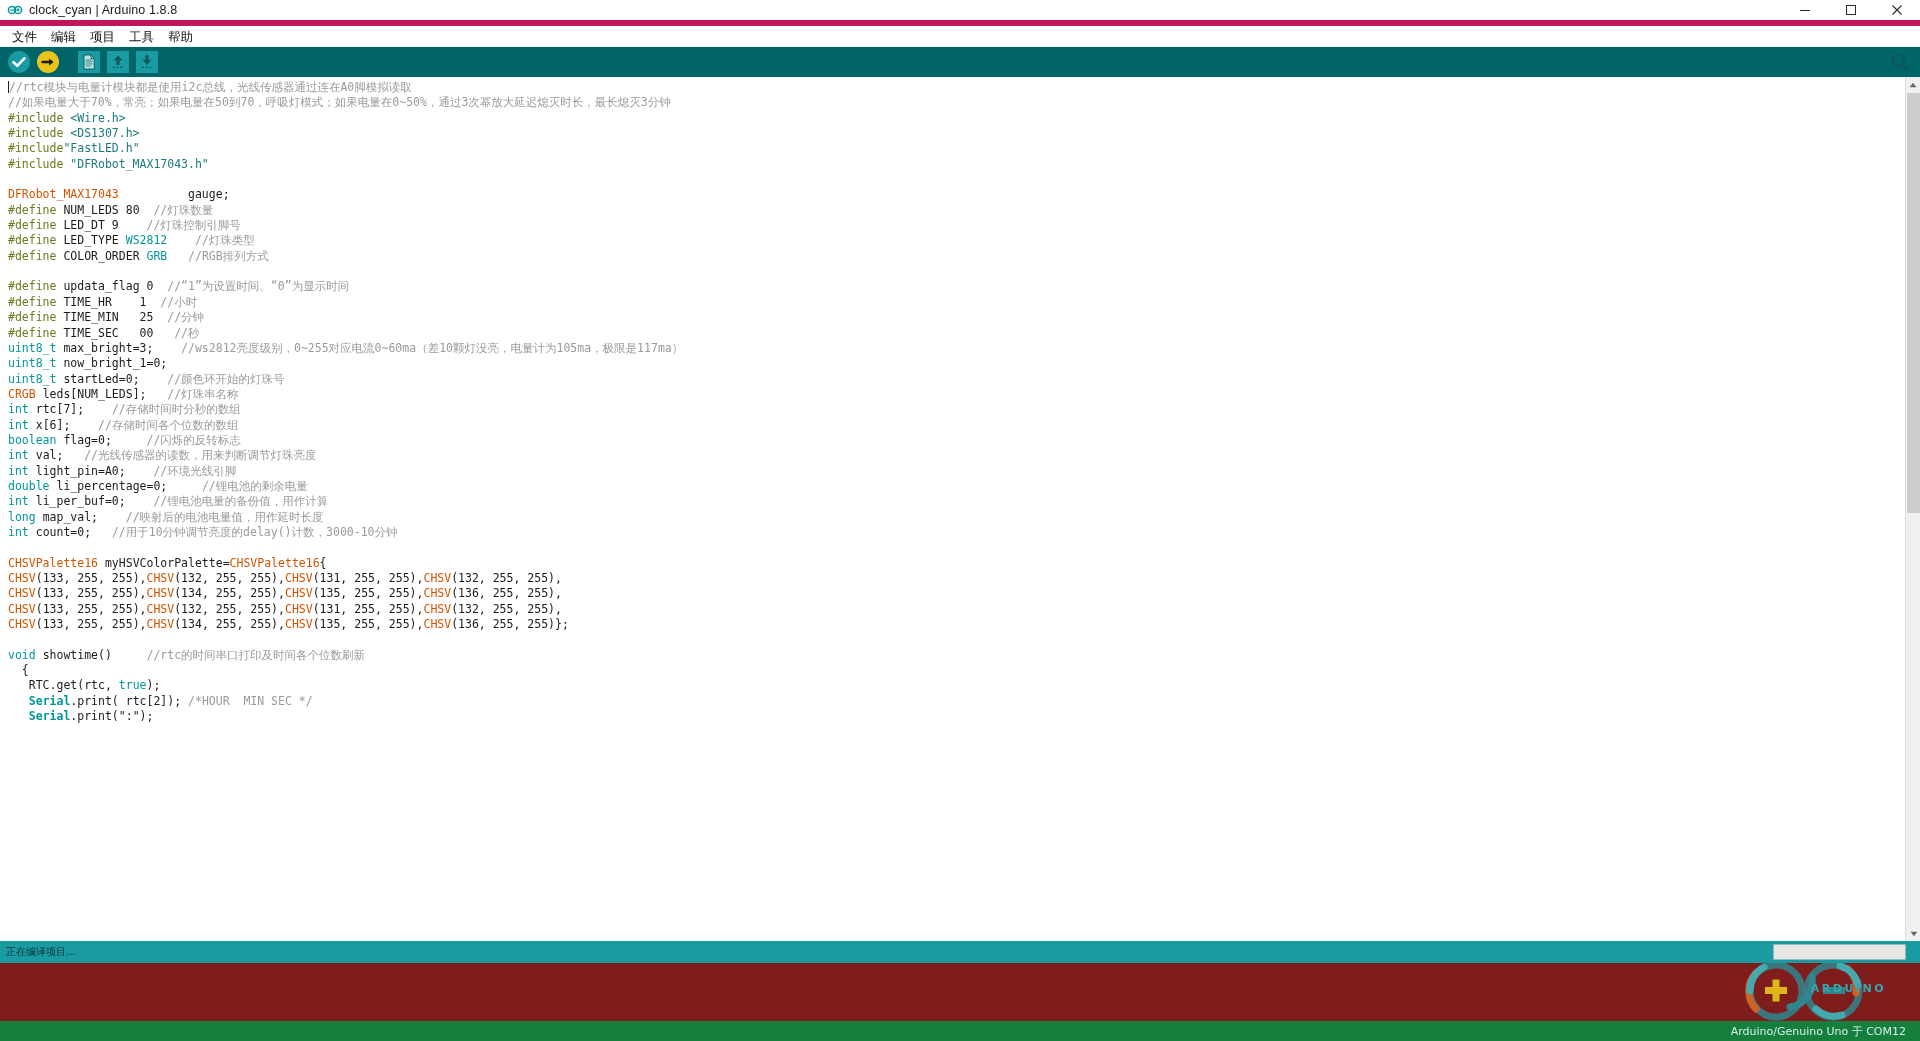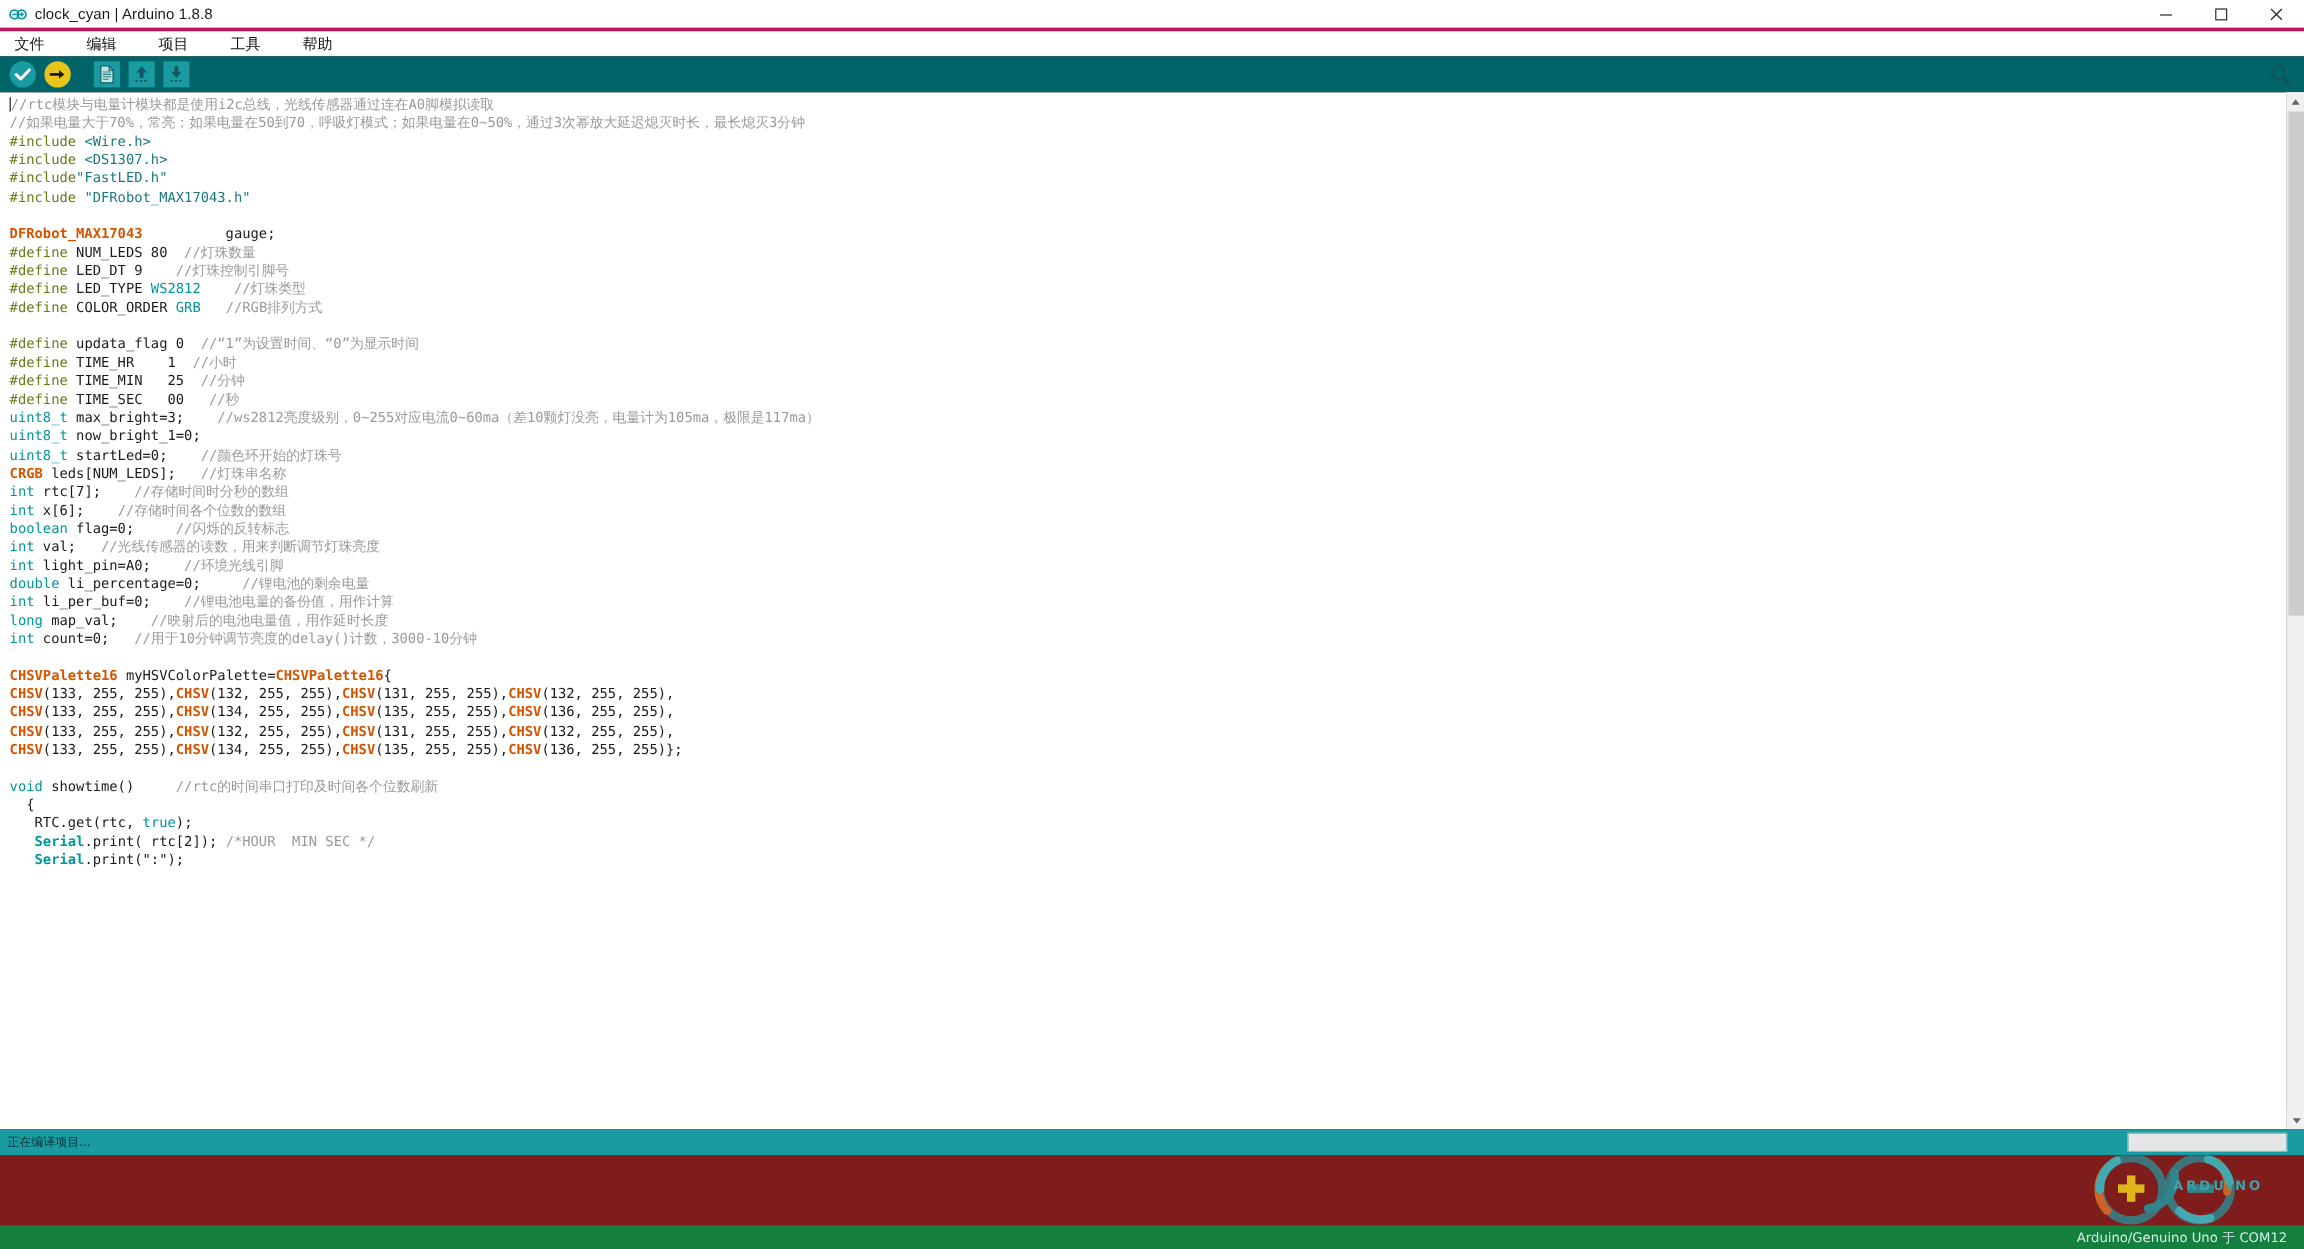--- a/index.html
+++ b/index.html
@@ -7,35 +7,35 @@
     width: 1920px; height: 1041px;
     overflow: hidden;
     font-family: "Liberation Sans", "DejaVu Sans", sans-serif;
     background: #000;
   }
   #app { width: 1920px; height: 1041px; display: flex; flex-direction: column; position: relative; }
 
   
   .titlebar {
     height: 26px; background: #ffffff; display: flex; align-items: center;
-    flex: 0 0 26px; border-bottom: 3px solid #be185d;
+    flex: 0 0 26px; border-bottom: 6px solid #be185d;
   }
   .tb-icon { width: 16px; height: 16px; margin: 0 6px 0 7px; flex: 0 0 16px; }
   .tb-title { font-size: 12.5px; color: #1a1a1a; letter-spacing: .1px; }
   .tb-spacer { flex: 1 1 auto; }
   .tb-btn {
     width: 46px; height: 26px; display: flex; align-items: center; justify-content: center;
     color: #2b2b2b;
   }
   .tb-btn svg { display: block; }
 
   
   .menubar {
     height: 21px; background: #ffffff; display: flex; align-items: center;
-    flex: 0 0 21px; padding-left: 5px; gap: 21px;
+    flex: 0 0 21px; padding-left: 5px;
   }
   .menu-item {
     font-size: 12.5px; color: #111; padding: 1px 7px; line-height: 17px;
     font-family: "DejaVu Sans", sans-serif;
   }
 
   
   .toolbar {
     height: 30px; background: #006468; flex: 0 0 30px;
     display: flex; align-items: center; padding-left: 4px; position: relative;
@@ -65,21 +65,21 @@
     flex: 1 1 auto; padding: 3px 0 0 8px; overflow: hidden;
     font-family: "DejaVu Sans Mono", "Liberation Mono", monospace;
     font-size: 11.5px; line-height: 15.35px; white-space: pre; color: #000;
   }
   .code .ln { height: 15.35px; }
   .cm   { color: #9a9a9a; }          
   .pp   { color: #6b7a1b; }          
   .str  { color: #1c7a7d; }          
   .kw   { color: #00979c; }          
   .kw2  { color: #00979c; font-weight: bold; }
-  .lib  { color: #d35400; font-weight: bold; }
+  .lib  { color: #d35400; font-weight: normal; }
   .pl   { color: #1b1b1b; }          
   .caret-col { display:inline-block; width:0; border-left:1px solid #222; height:12px; vertical-align:-2px; }
 
   
   .vscroll { width: 15px; flex: 0 0 15px; background: #f0f0f0; position: relative; border-left: 1px solid #dcdcdc; }
   .vs-arrow { height: 15px; background: #f0f0f0; display: flex; align-items: center; justify-content: center; }
   .vs-thumb { position: absolute; left: 1px; width: 13px; background: #cdcdcd; }
 
   
   .statusbar {

